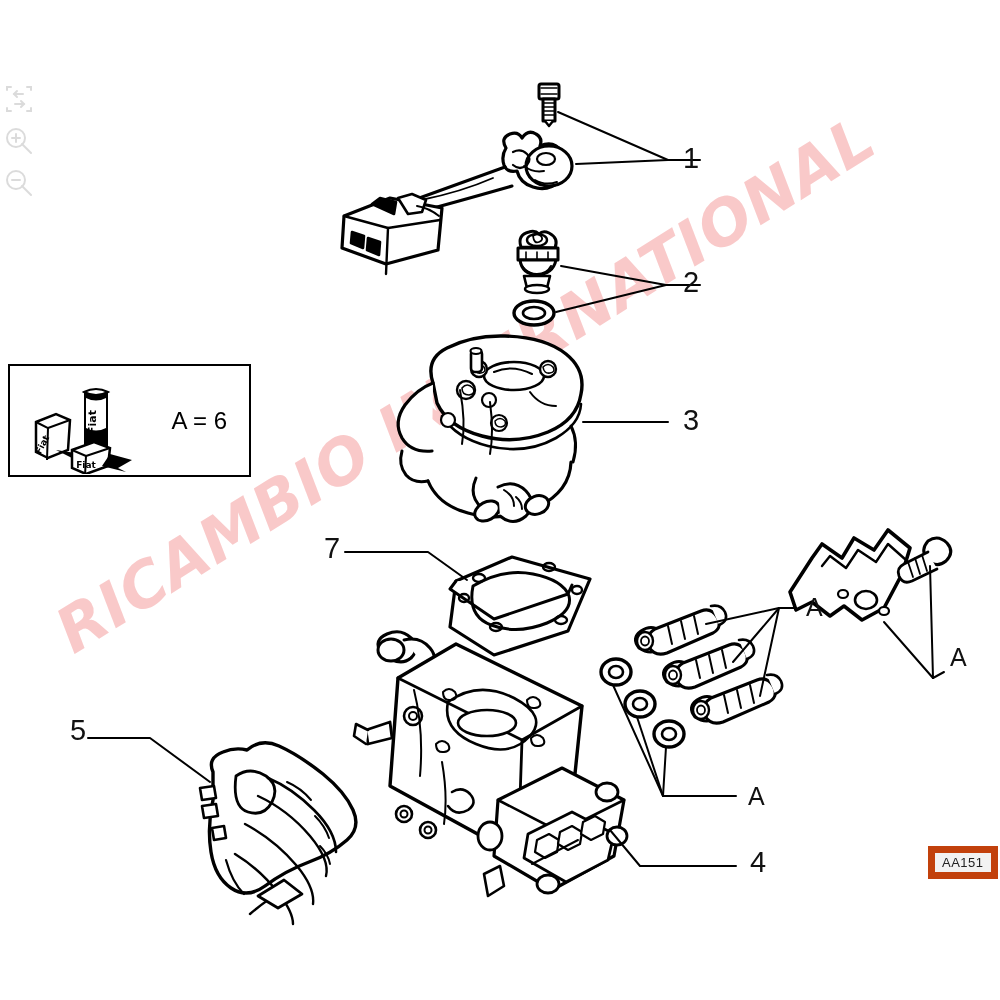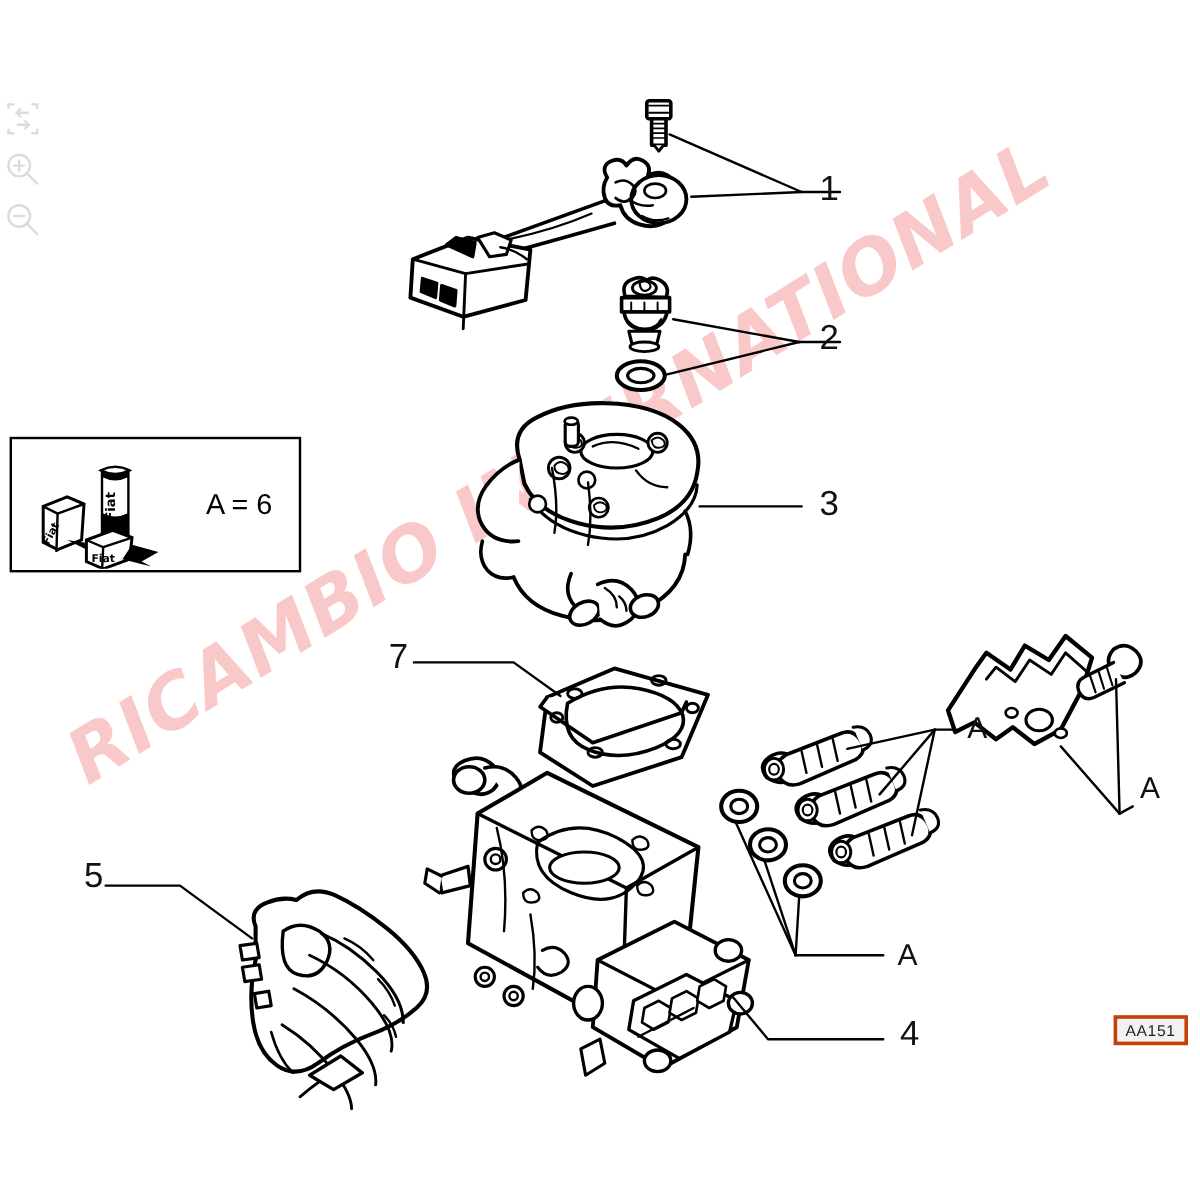--- a/index.html
+++ b/index.html
@@ -39,21 +39,21 @@
     position:absolute;left:8px;top:364px;width:243px;height:113px;
     border:2px solid #000;background:#fff;box-sizing:border-box;
   }
   #legend-eq{
     position:absolute;right:22px;top:50%;transform:translateY(-50%);
     font-size:24px;font-family:"Liberation Sans", sans-serif;color:#000;
     white-space:nowrap;
   }
   #refbox{
     position:absolute;left:928px;top:846px;
-    border:3px solid #c2410c;background:#f2f2f2;
+    border:7px solid #c2410c;background:#f2f2f2;
     padding:2px 7px;font-size:13px;color:#222;
     font-family:"Liberation Sans", sans-serif;letter-spacing:.5px;
   }
 </style>
 </head>
 <body>
 
 <div id="stage">
 
   <div class="wm" id="wm-main">RICAMBIO INTERNATIONAL</div>

